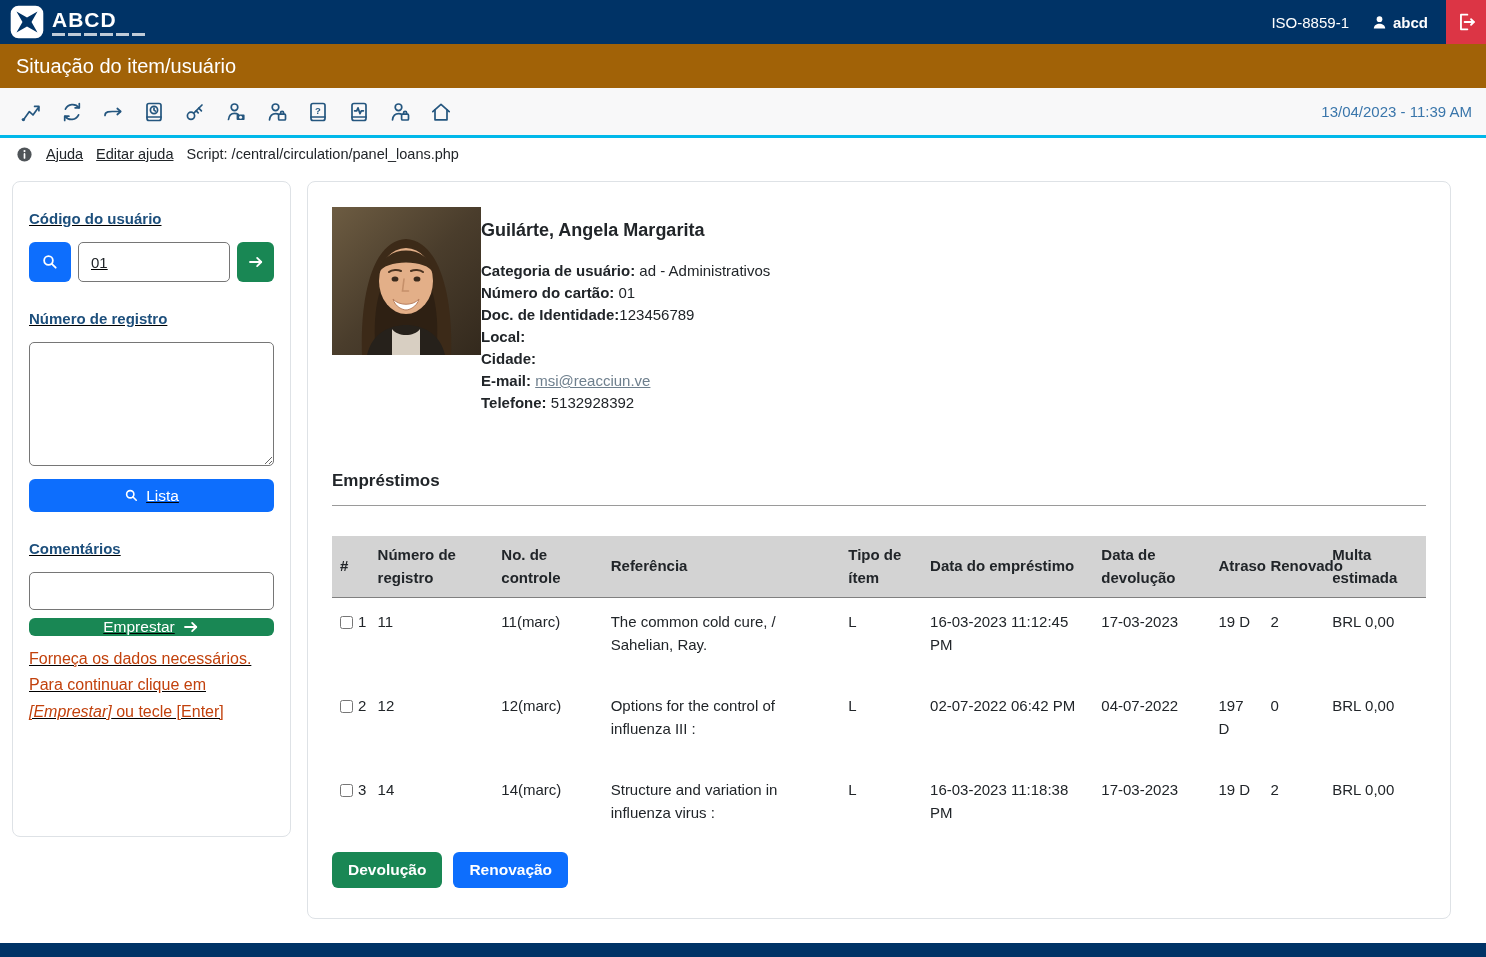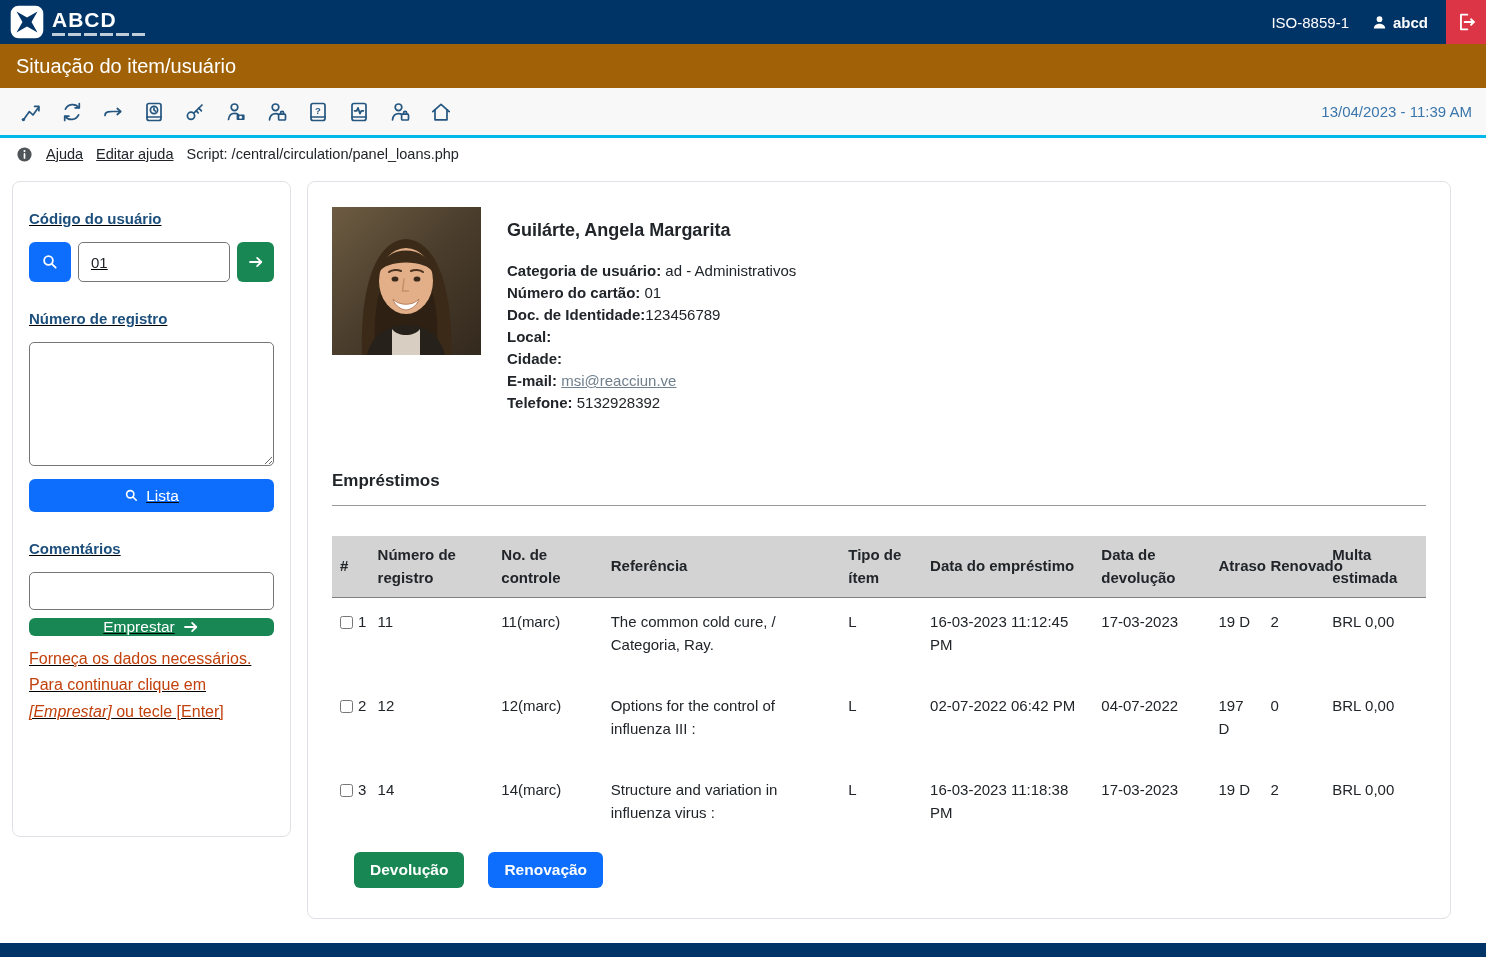--- a/index.html
+++ b/index.html
@@ -50,21 +50,21 @@
   .register-textarea { width: 100%; height: 124px; margin-top: 15px; border: 1px solid #767676; border-radius: 5px; resize: vertical; padding: 8px; font-family: inherit; font-size: 14px; }
   .wide-btn { width: 100%; border: none; border-radius: 6px; color: #fff; font-size: 15.5px; font-family: inherit; display: flex; align-items: center; justify-content: center; gap: 7px; cursor: pointer; }
   .lista-btn { background: #0d6efd; height: 33px; margin-top: 9px; }
   .comments-input { width: 100%; height: 38px; margin-top: 15px; border: 1px solid #767676; border-radius: 5px; padding: 0 10px; font-size: 15px; font-family: inherit; }
   .emprestar-btn { background: #198754; height: 18px; margin-top: 8px; }
   .helper-text { margin-top: 10px; font-size: 16px; color: #c2410c; line-height: 1.65; }
   .helper-text i { font-style: italic; }
 
   
   .main-panel { flex: 1 1 auto; min-height: 656px; padding: 25px 24px 30px; }
-  .user-block { display: flex; gap: 26px; }
+  .user-block { display: flex; }
   .photo { width: 149px; height: 148px; flex: 0 0 auto; }
   .user-info { padding-top: 13px; }
   .user-name { font-size: 18px; font-weight: bold; color: #212529; margin-bottom: 19px; }
   .user-fields { font-size: 15px; color: #212529; }
   .user-field { line-height: 22px; }
   .user-field b { font-weight: bold; }
   .email-link { color: #6e7f8d; text-decoration: underline; }
 
   .loans-title { margin-top: 57px; font-size: 17px; font-weight: bold; color: #212529; }
   .loans-hr { border: none; border-top: 1px solid #9a9a9a; margin-top: 14px; margin-bottom: 30px; }
@@ -75,21 +75,21 @@
   .loans th:nth-child(1){ width:3.4%; }  .loans th:nth-child(2){ width:11.2%; }
   .loans th:nth-child(3){ width:9.9%; }  .loans th:nth-child(4){ width:21.5%; }
   .loans th:nth-child(5){ width:7.4%; }  .loans th:nth-child(6){ width:15.5%; }
   .loans th:nth-child(7){ width:10.6%; } .loans th:nth-child(8){ width:4.7%; }
   .loans th:nth-child(9){ width:5.6%; }  .loans th:nth-child(10){ width:9.2%; }
   td.overdue { color: #e01b1b; }
   td.multa { vertical-align: middle; padding-top: 18px; padding-bottom: 14px; }
   .num-cell { display: flex; align-items: center; gap: 5px; }
   .num-cell input { width: 15px; height: 15px; margin: 0; }
 
-  .action-row { display: flex; gap: 24px; margin-top: 2px; margin-left: 22px; }
+  .action-row { display: flex; gap: 11px; margin-top: 2px; }
   .action-btn { border: none; border-radius: 6px; color: #fff; font-weight: bold; font-size: 15.5px; font-family: inherit; padding: 9px 16px; cursor: pointer; }
   .action-btn.green { background: #198754; }
   .action-btn.blue { background: #0d6efd; }
 
   
   .footer { height: 95px; background: #003366; color: #fff; display: flex; align-items: center; justify-content: space-between; padding: 0 20px 0 28px; flex: 0 0 auto; }
 </style>
 </head>
 <body>
 
@@ -328,21 +328,21 @@
         <tbody>
             <tr>
               <td>
                 <span class="num-cell">
                   <input type="checkbox" style="">
                   <span>1</span>
                 </span>
               </td>
               <td>11</td>
               <td>11(marc)</td>
-              <td>The common cold cure, / Categoria, Ray.</td>
+              <td>The common cold cure, / Sahelian, Ray.</td>
               <td>L</td>
               <td>16-03-2023 11:12:45 PM</td>
               <td class="overdue">17-03-2023</td>
               <td>19 D</td>
               <td>2</td>
               <td class="multa">BRL 0,00</td>
             </tr>
             <tr>
               <td>
                 <span class="num-cell">

